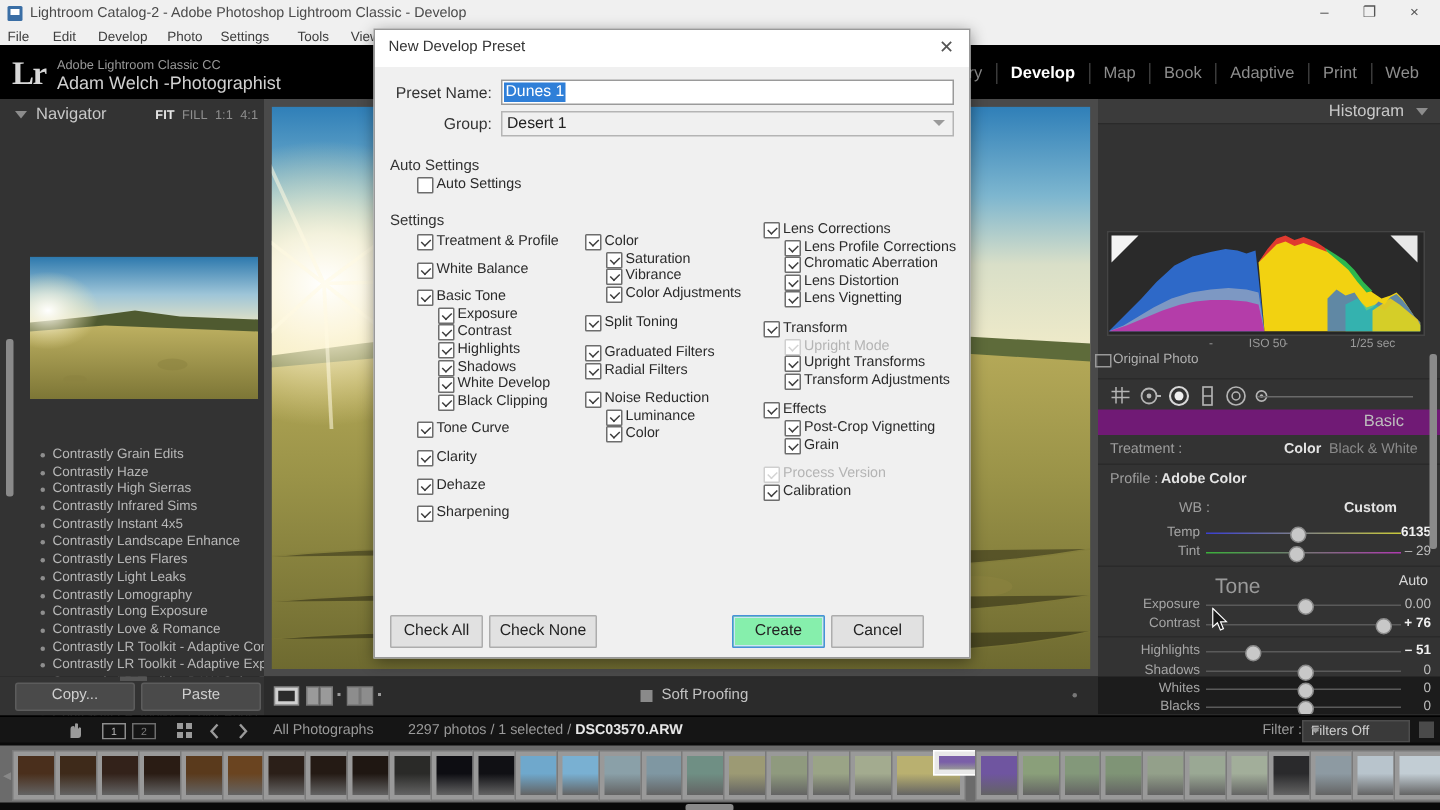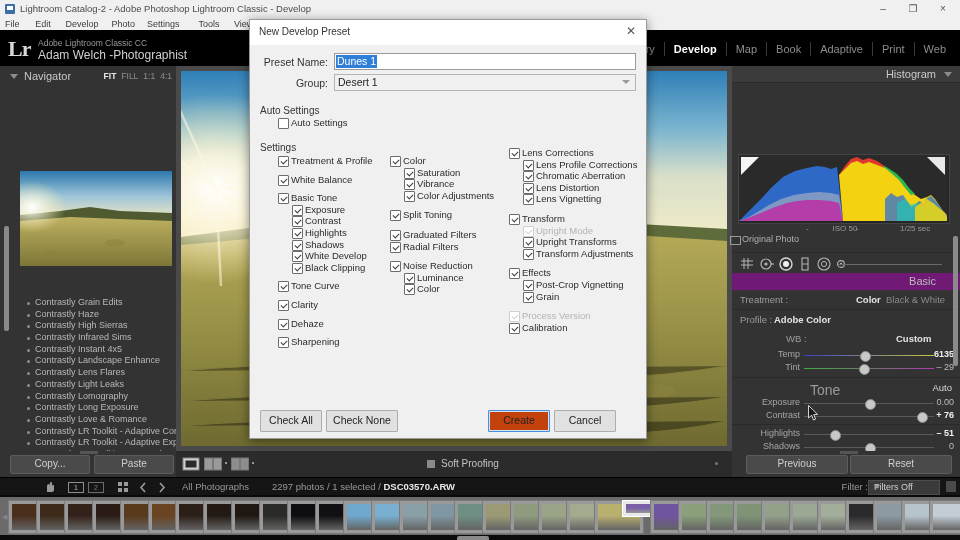--- a/index.html
+++ b/index.html
@@ -149,21 +149,21 @@
 
   .cb{position:absolute;font-size:9.5px;color:#2b2b2b;white-space:nowrap;line-height:11px;}
   .cb .box{position:absolute;left:0;top:1px;width:9px;height:9px;border:1px solid #6d6d6d;background:#fff;border-radius:1px;}
   .cb .tick{position:absolute;left:2px;top:2px;width:5px;height:3px;border-left:1.4px solid #3c3c3c;border-bottom:1.4px solid #3c3c3c;transform:rotate(-45deg);}
   .cb .tx{position:absolute;left:13px;top:0px;}
   .cb.dis{color:#b4b4b4;}
   .cb.dis .box{border-color:#cfcfcf;}
   .cb.dis .tick{border-color:#d4d4d4;}
 
   .dbtn{position:absolute;height:20px;background:#e1e1e1;border:1px solid #adadad;font-size:10.5px;color:#232323;text-align:center;line-height:19px;border-radius:1px;}
-  .dbtn.def{background:#c2410c;border:1px solid #4a90d9;box-shadow:0 0 0 1px #cfe3f5 inset;}
+  .dbtn.def{background:#86efac;border:1px solid #4a90d9;box-shadow:0 0 0 1px #cfe3f5 inset;}
 
   .cursor{position:absolute;left:558px;top:360px;width:11px;height:16px;}
 </style>
 </head>
 <body>
 
 <div id="app">
 
   <div class="winbar">
     <div class="wicon"></div>
@@ -518,26 +518,20 @@
           <span class="sn">Dehaze</span>
           <span class="strack"></span>
           <span class="sknob" style="left: 133px;"></span>
           <span class="sval">0</span>
         </div>
       </div>
 
     <div class="rscroll"></div>
   </div>
 
-  <div class="prevbar">
-
-    <div class="prevhandle"></div>
-    <div class="lrbtn b1">Previous</div>
-    <div class="lrbtn b2">Reset</div>
-  </div>
 
   <div class="viewbar">
     <svg class="vicon" style="left:6px;" width="18" height="14" viewBox="0 0 18 14">
       <rect x="1" y="1" width="16" height="12" fill="#d0d0d0" stroke="#888"></rect>
       <rect x="3.5" y="3.5" width="11" height="7" fill="#2b2b2b"></rect>
     </svg>
     <svg class="vicon" style="left:28px;" width="18" height="14" viewBox="0 0 18 14">
       <rect x="0.5" y="1" width="8" height="12" fill="#9a9a9a" stroke="#777"></rect>
       <rect x="9.5" y="1" width="8" height="12" fill="#9a9a9a" stroke="#777"></rect>
     </svg>

